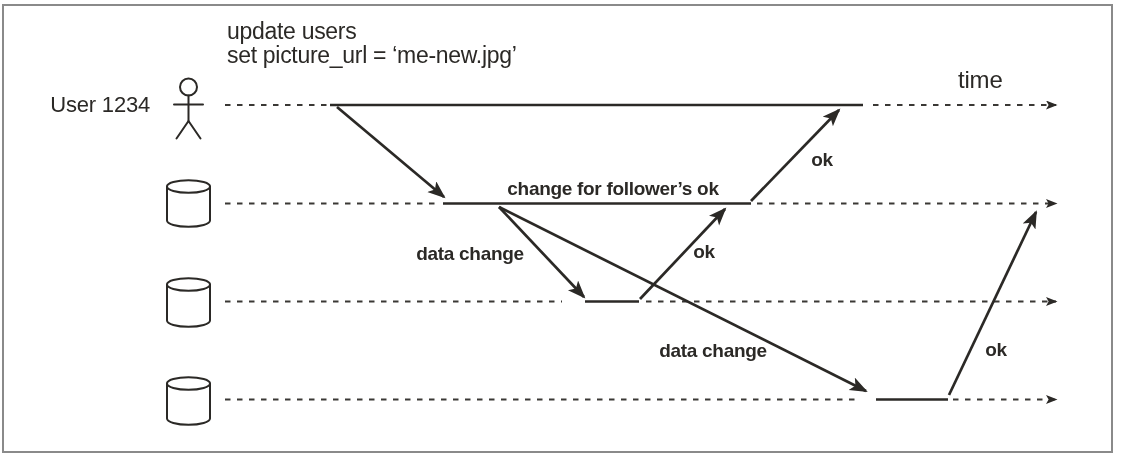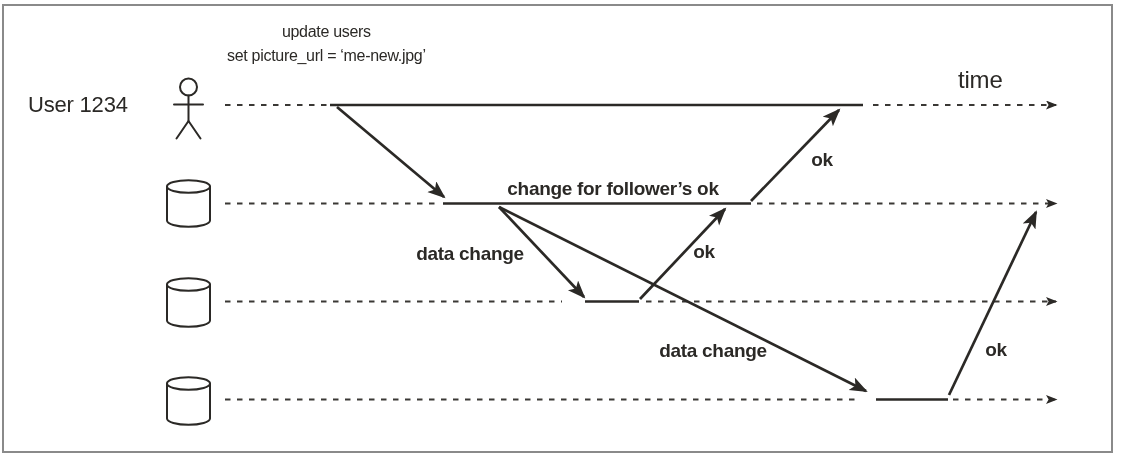--- a/index.html
+++ b/index.html
@@ -32,30 +32,30 @@
     top: 0;
   }
   .txt {
     position: absolute;
     white-space: nowrap;
     letter-spacing: -0.2px;
   }
   .actor-label {
     left: 28px;
     width: 122px;
+    text-align: right;
     font-size: 22px;
     line-height: 26px;
   }
   .query-note {
     left: 227px;
     top: 20px;
-    font-size: 16px;
+    font-size: 23px;
     line-height: 23.5px;
     letter-spacing: -0.3px;
-    text-align: center;
   }
   .msg-label {
     transform: translate(-50%, -50%);
     font-size: 19px;
     letter-spacing: -0.3px;
     font-weight: bold;
   }
   .time-label {
     left: 958px;
     top: 66px;

